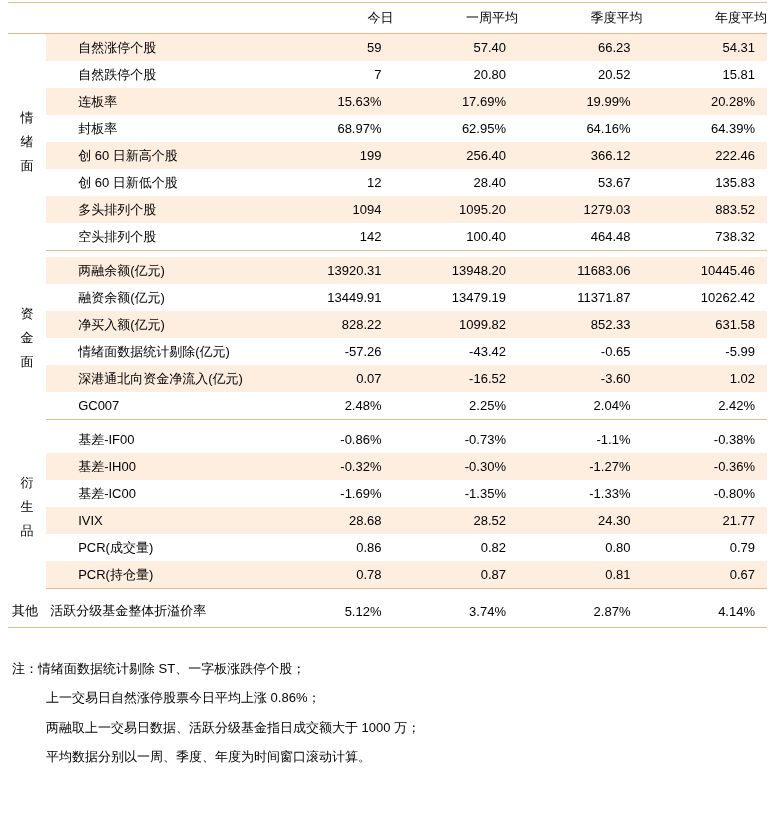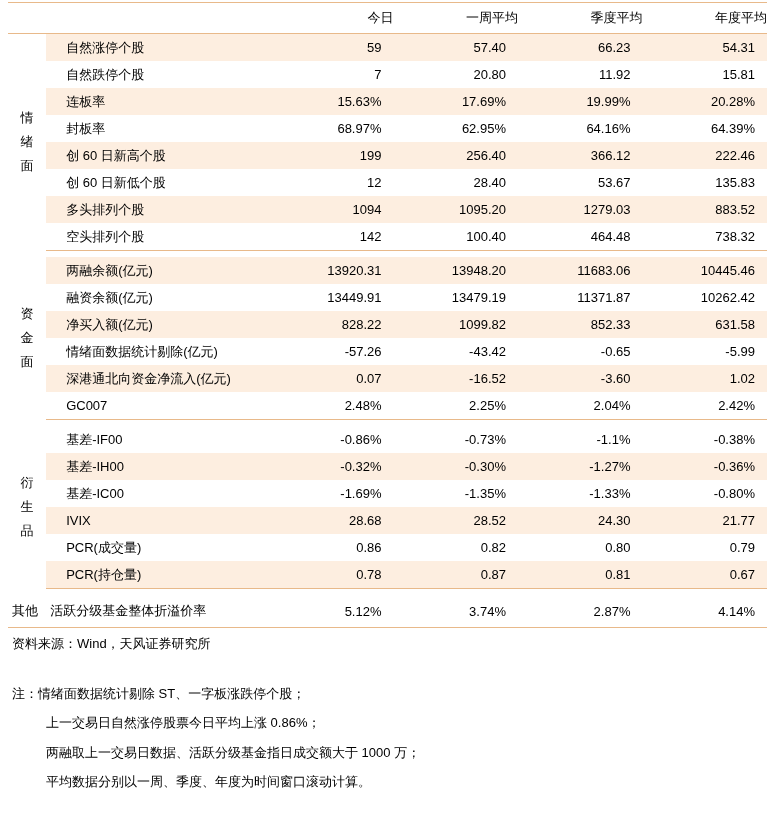--- a/index.html
+++ b/index.html
@@ -60,21 +60,21 @@
     text-align: center;
     line-height: 1.85;
   }
 
   .data-row td {
     height: 27px;
     vertical-align: middle;
     font-size: 13px;
   }
   .data-row td.name {
-    padding-left: 20px;
+    padding-left: 32px;
     text-align: left;
   }
   .data-row td.val {
     text-align: right;
     padding-right: 12px;
   }
   .shaded td {
     background: #fdeee0;
   }
   .sect-end td {
@@ -148,21 +148,21 @@
           <td class="name">自然涨停个股</td>
           <td class="val">59</td>
           <td class="val">57.40</td>
           <td class="val">66.23</td>
           <td class="val">54.31</td>
         </tr>
         <tr class="data-row">
           <td class="name">自然跌停个股</td>
           <td class="val">7</td>
           <td class="val">20.80</td>
-          <td class="val">11.92</td>
+          <td class="val">20.52</td>
           <td class="val">15.81</td>
         </tr>
         <tr class="data-row shaded">
           <td class="name">连板率</td>
           <td class="val">15.63%</td>
           <td class="val">17.69%</td>
           <td class="val">19.99%</td>
           <td class="val">20.28%</td>
         </tr>
         <tr class="data-row">
@@ -299,21 +299,20 @@
           <td class="otherlabel">其他</td>
           <td class="otherlabel">活跃分级基金整体折溢价率</td>
           <td class="val">5.12%</td>
           <td class="val">3.74%</td>
           <td class="val">2.87%</td>
           <td class="val">4.14%</td>
         </tr>
       </tbody>
   </table>
 
-  <div class="source">资料来源：Wind，天风证券研究所</div>
 
   <div class="notes">
     <div>
       <span class="note-head">注：</span><span>情绪面数据统计剔除 ST、一字板涨跌停个股；</span>
     </div>
     <div class="note-line"><span>上一交易日自然涨停股票今日平均上涨 0.86%；</span></div>
     <div class="note-line"><span>两融取上一交易日数据、活跃分级基金指日成交额大于 1000 万；</span></div>
     <div class="note-line"><span>平均数据分别以一周、季度、年度为时间窗口滚动计算。</span></div>
   </div>
 </div>

